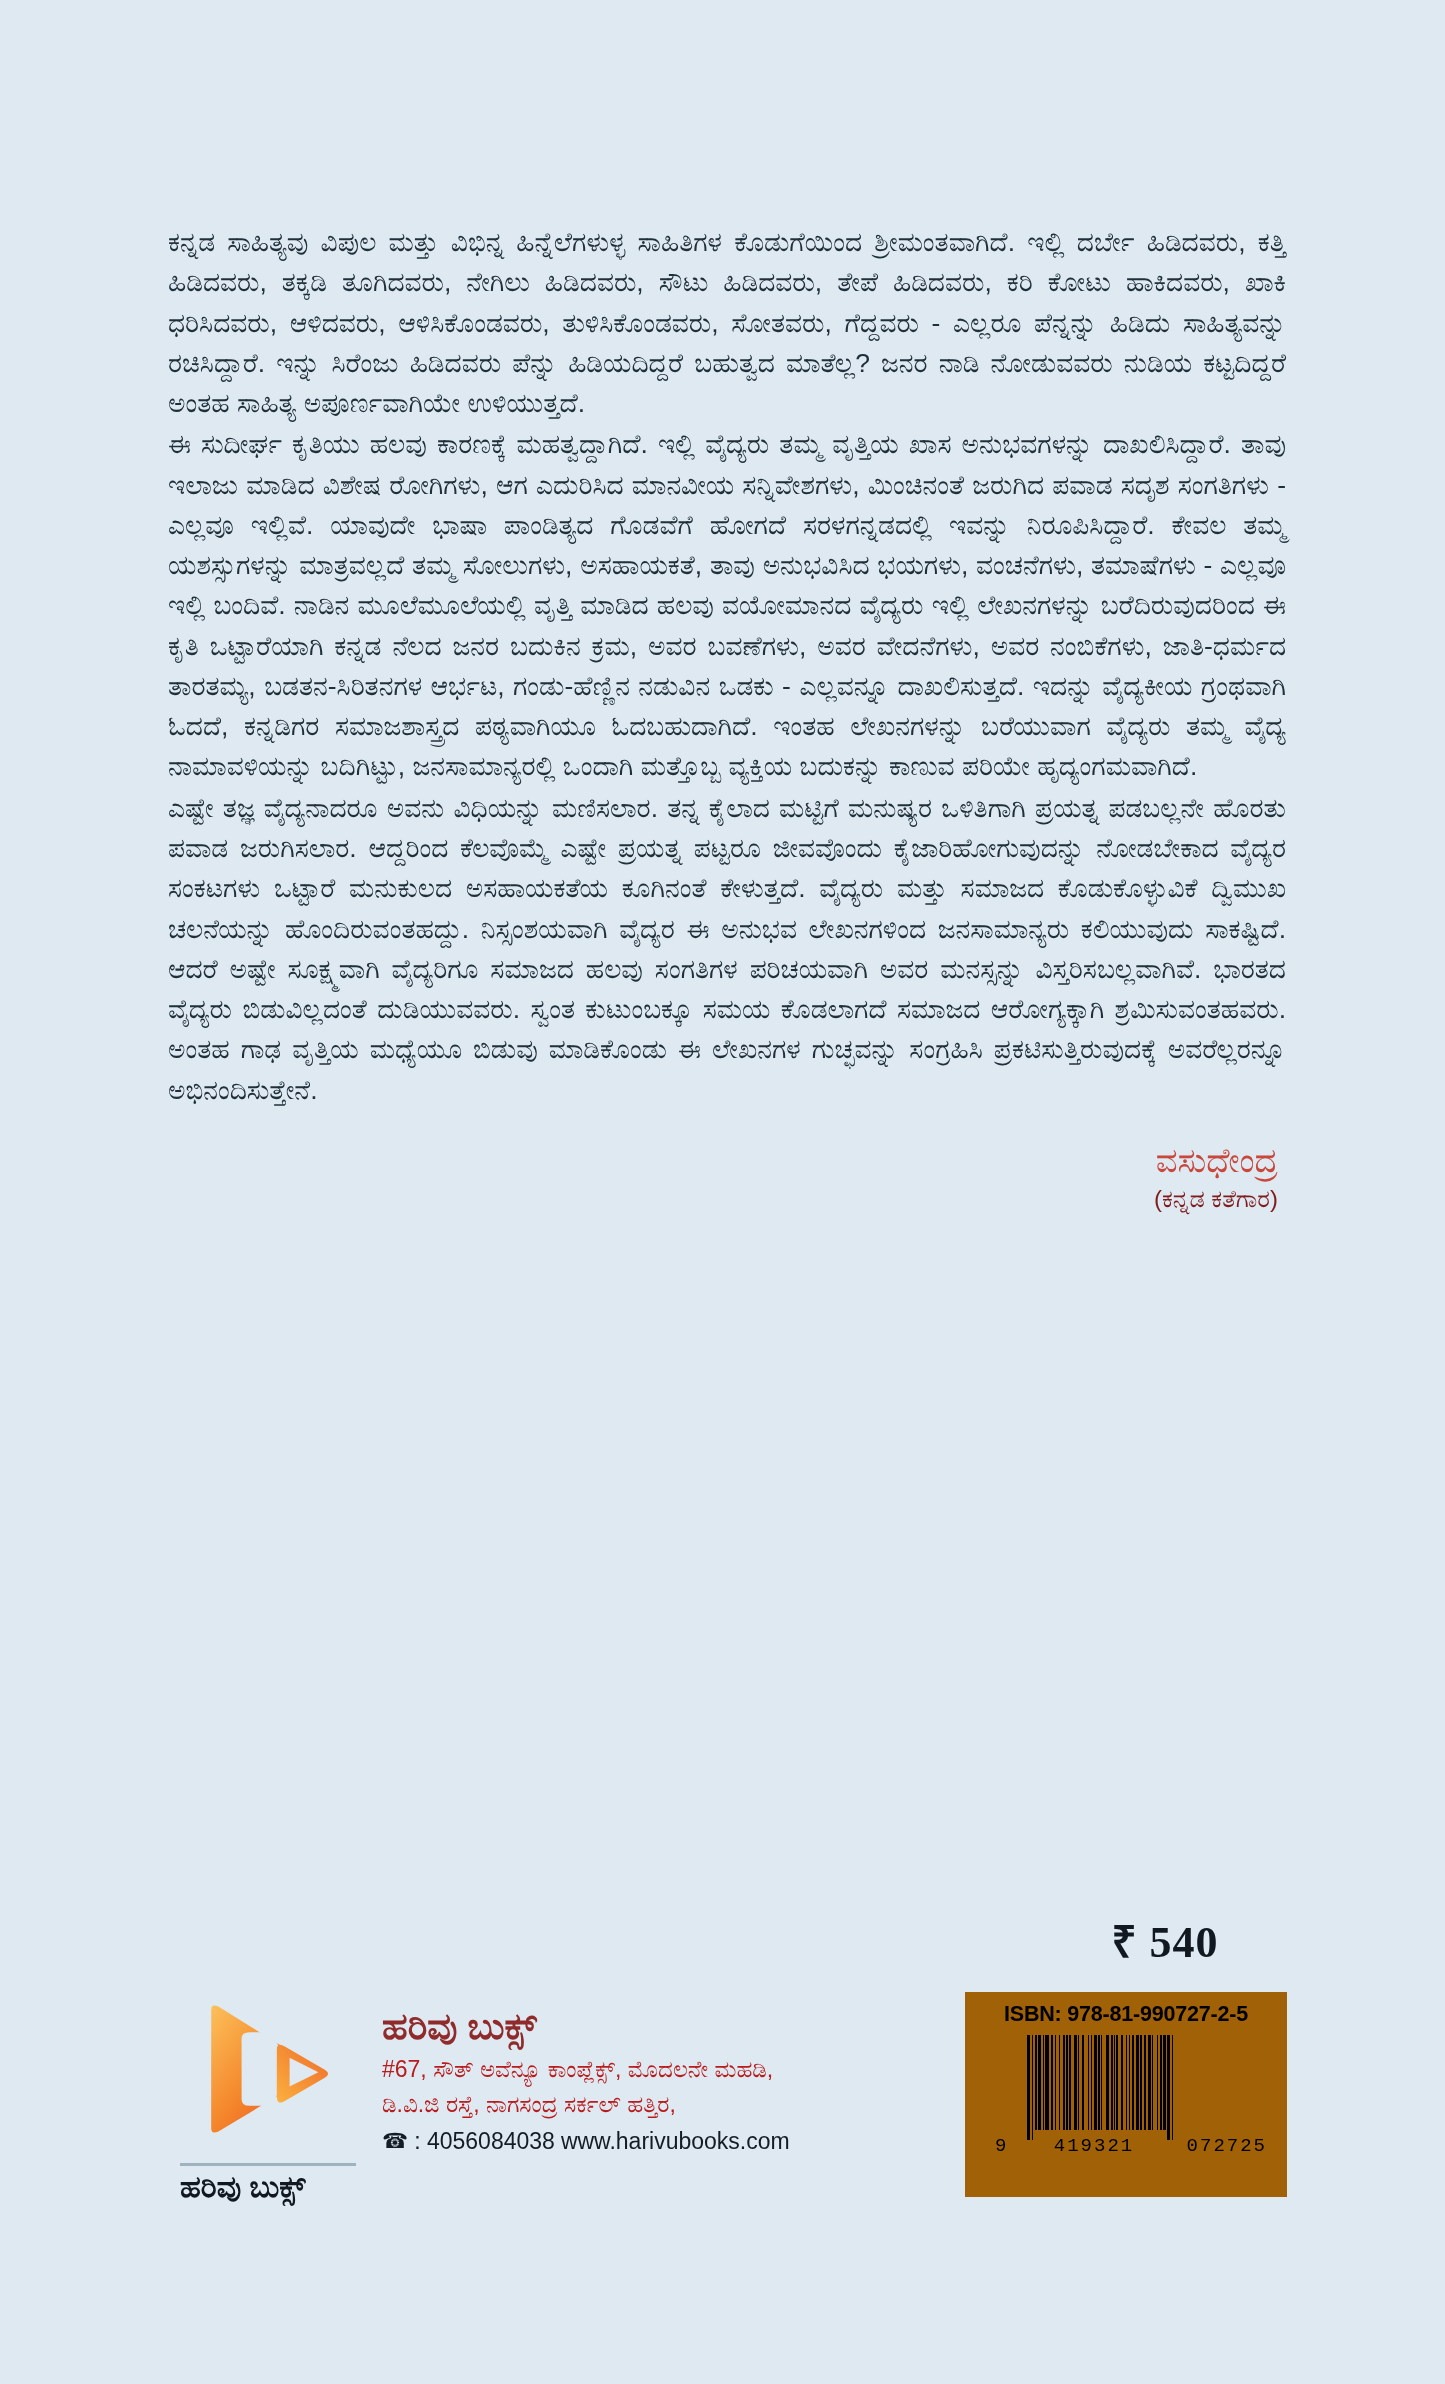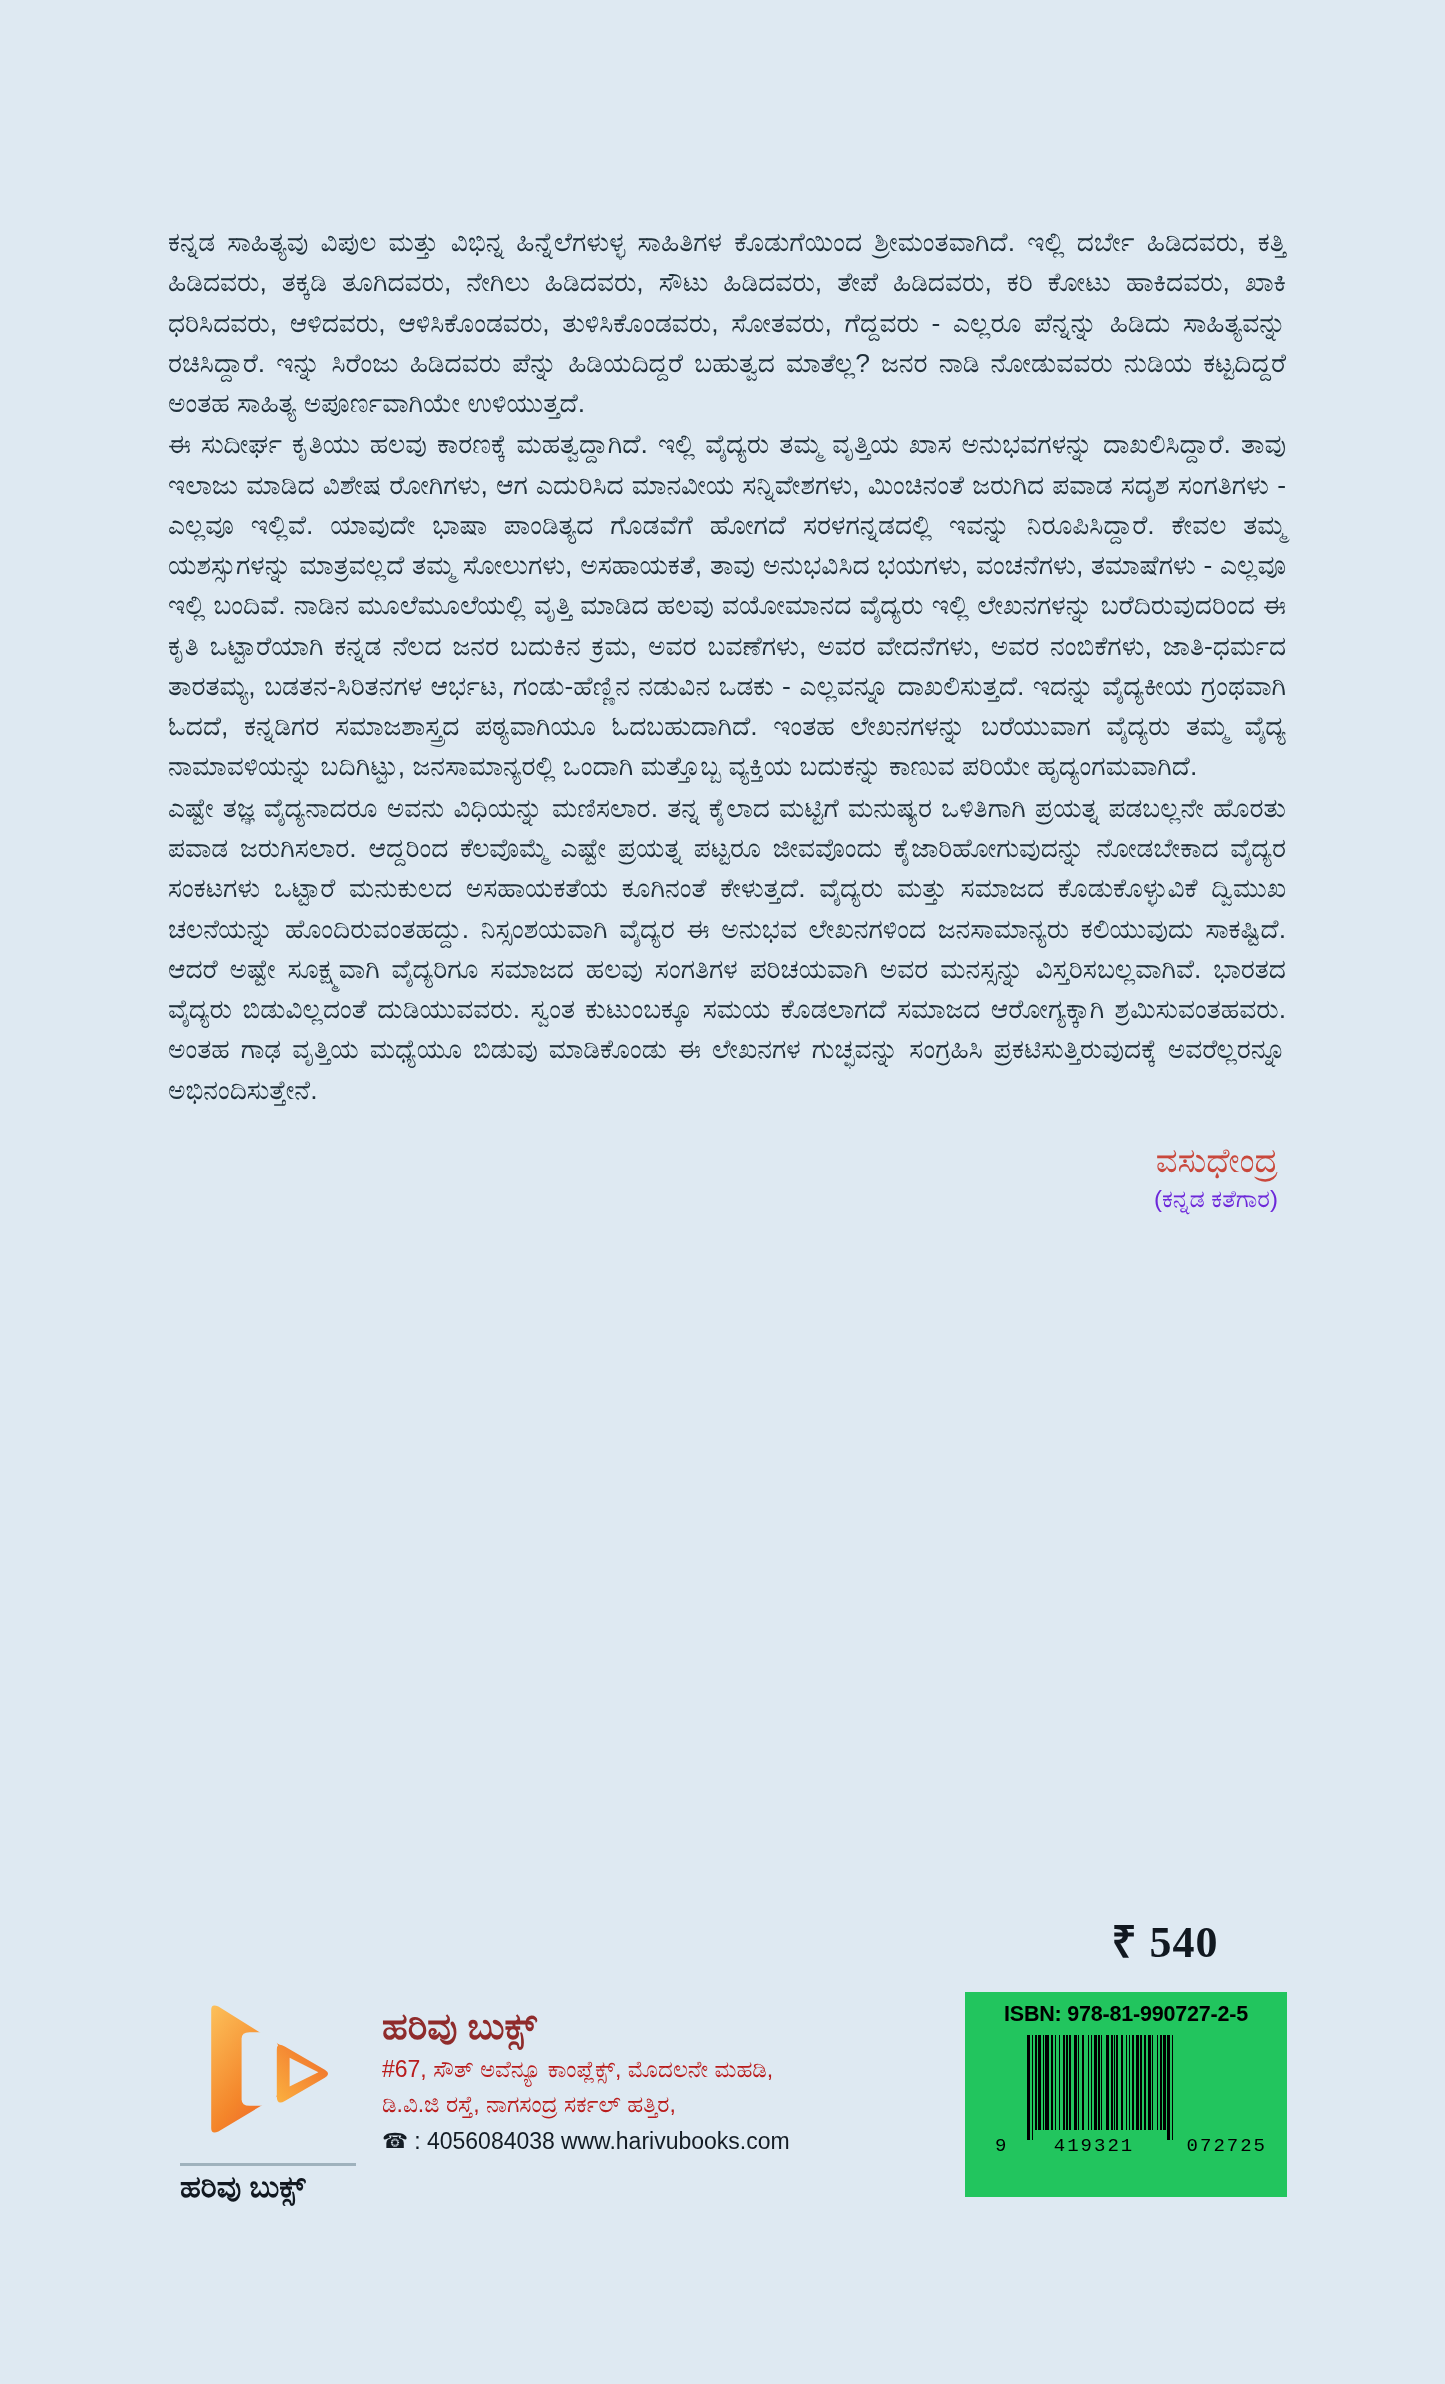--- a/index.html
+++ b/index.html
@@ -56,21 +56,21 @@
     text-align: right;
     padding-right: 8px;
   }
   .signature-name {
     color: #c9483c;
     font-size: 34px;
     line-height: 1.2;
     font-family: "Liberation Sans", sans-serif;
   }
   .signature-role {
-    color: #6d28d9;
+    color: #7f1d1d;
     font-size: 24px;
     line-height: 1.3;
     margin-top: 2px;
     font-family: "Liberation Sans", sans-serif;
   }
 
   
   .footer {
     position: absolute;
     left: 0;
@@ -92,21 +92,21 @@
     color: #111820;
     letter-spacing: 1px;
   }
 
   .isbn-card {
     position: absolute;
     left: 965px;
     top: 82px;
     width: 322px;
     height: 205px;
-    background: #22c55e;
+    background: #a16207;
     box-sizing: border-box;
     padding: 10px 0 0 0;
   }
   .isbn-text {
     text-align: center;
     font-family: "Liberation Sans", sans-serif;
     font-weight: bold;
     font-size: 21.5px;
     color: #000;
     letter-spacing: -0.2px;

